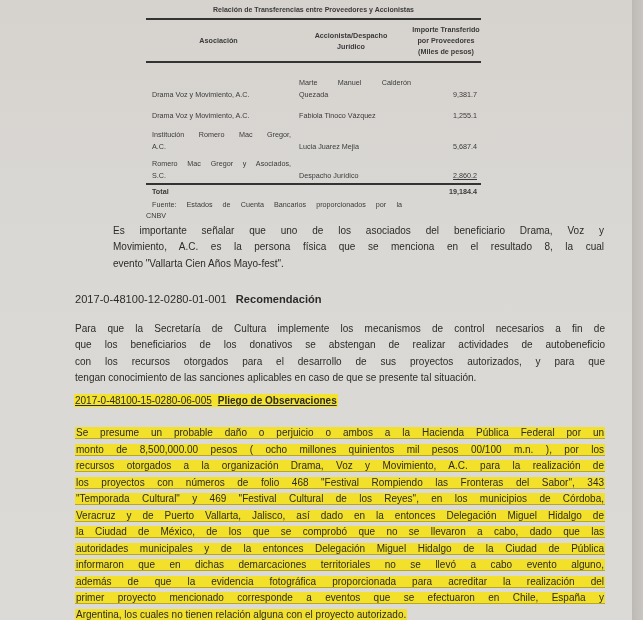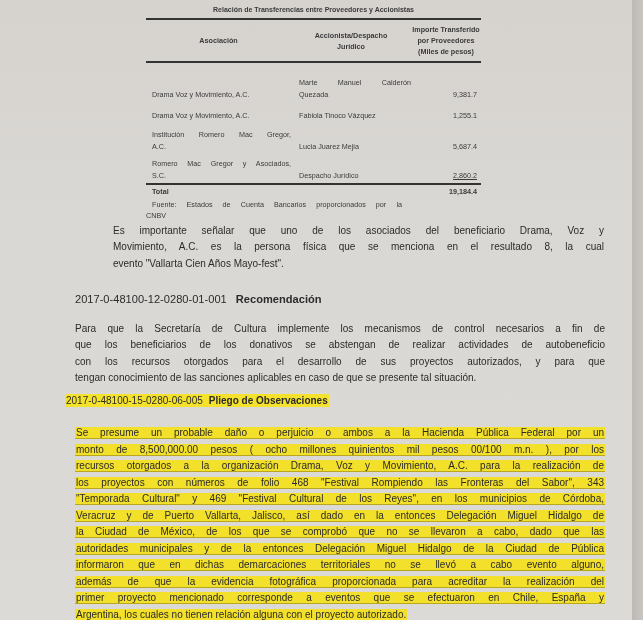--- a/index.html
+++ b/index.html
@@ -50,21 +50,21 @@
     .src-2 { padding-left: 0; }
     
     .txt {
       position: absolute; font-size: 10px; line-height: 16.3px; color: #2b2b2b;
       text-align: justify;
     }
     .p1 { left: 113px; top: 223px; width: 491px; }
     .rec { left: 75px; top: 291px; font-size: 11.1px; white-space: nowrap; }
     .rec b, .plg b { font-weight: bold; margin-left: 6px; }
     .p2 { left: 75px; top: 321px; width: 530px; }
-    .plg { left: 66px; top: 393px; white-space: nowrap; }
+    .plg { left: 75px; top: 393px; white-space: nowrap; text-decoration: underline; }
     .hl { background: #f4e22c; box-shadow: 0 0 0 1px #f4e22c; }
     .p3 { left: 75px; top: 425px; width: 530px; line-height: 16.5px; }
     .p3 .ln { display: block; text-align: justify; text-align-last: justify; white-space: nowrap; }
     .p3 .ln.last { text-align-last: left; }
     .p3 .ln span { background: #f3e02a; border-bottom: 1px solid #b8a820; padding: 0 1px; }
     .justify-line { display: block; text-align: justify; text-align-last: justify; }
     .justify-line.last { text-align-last: left; }
   </style>
 </head>
 <body>

